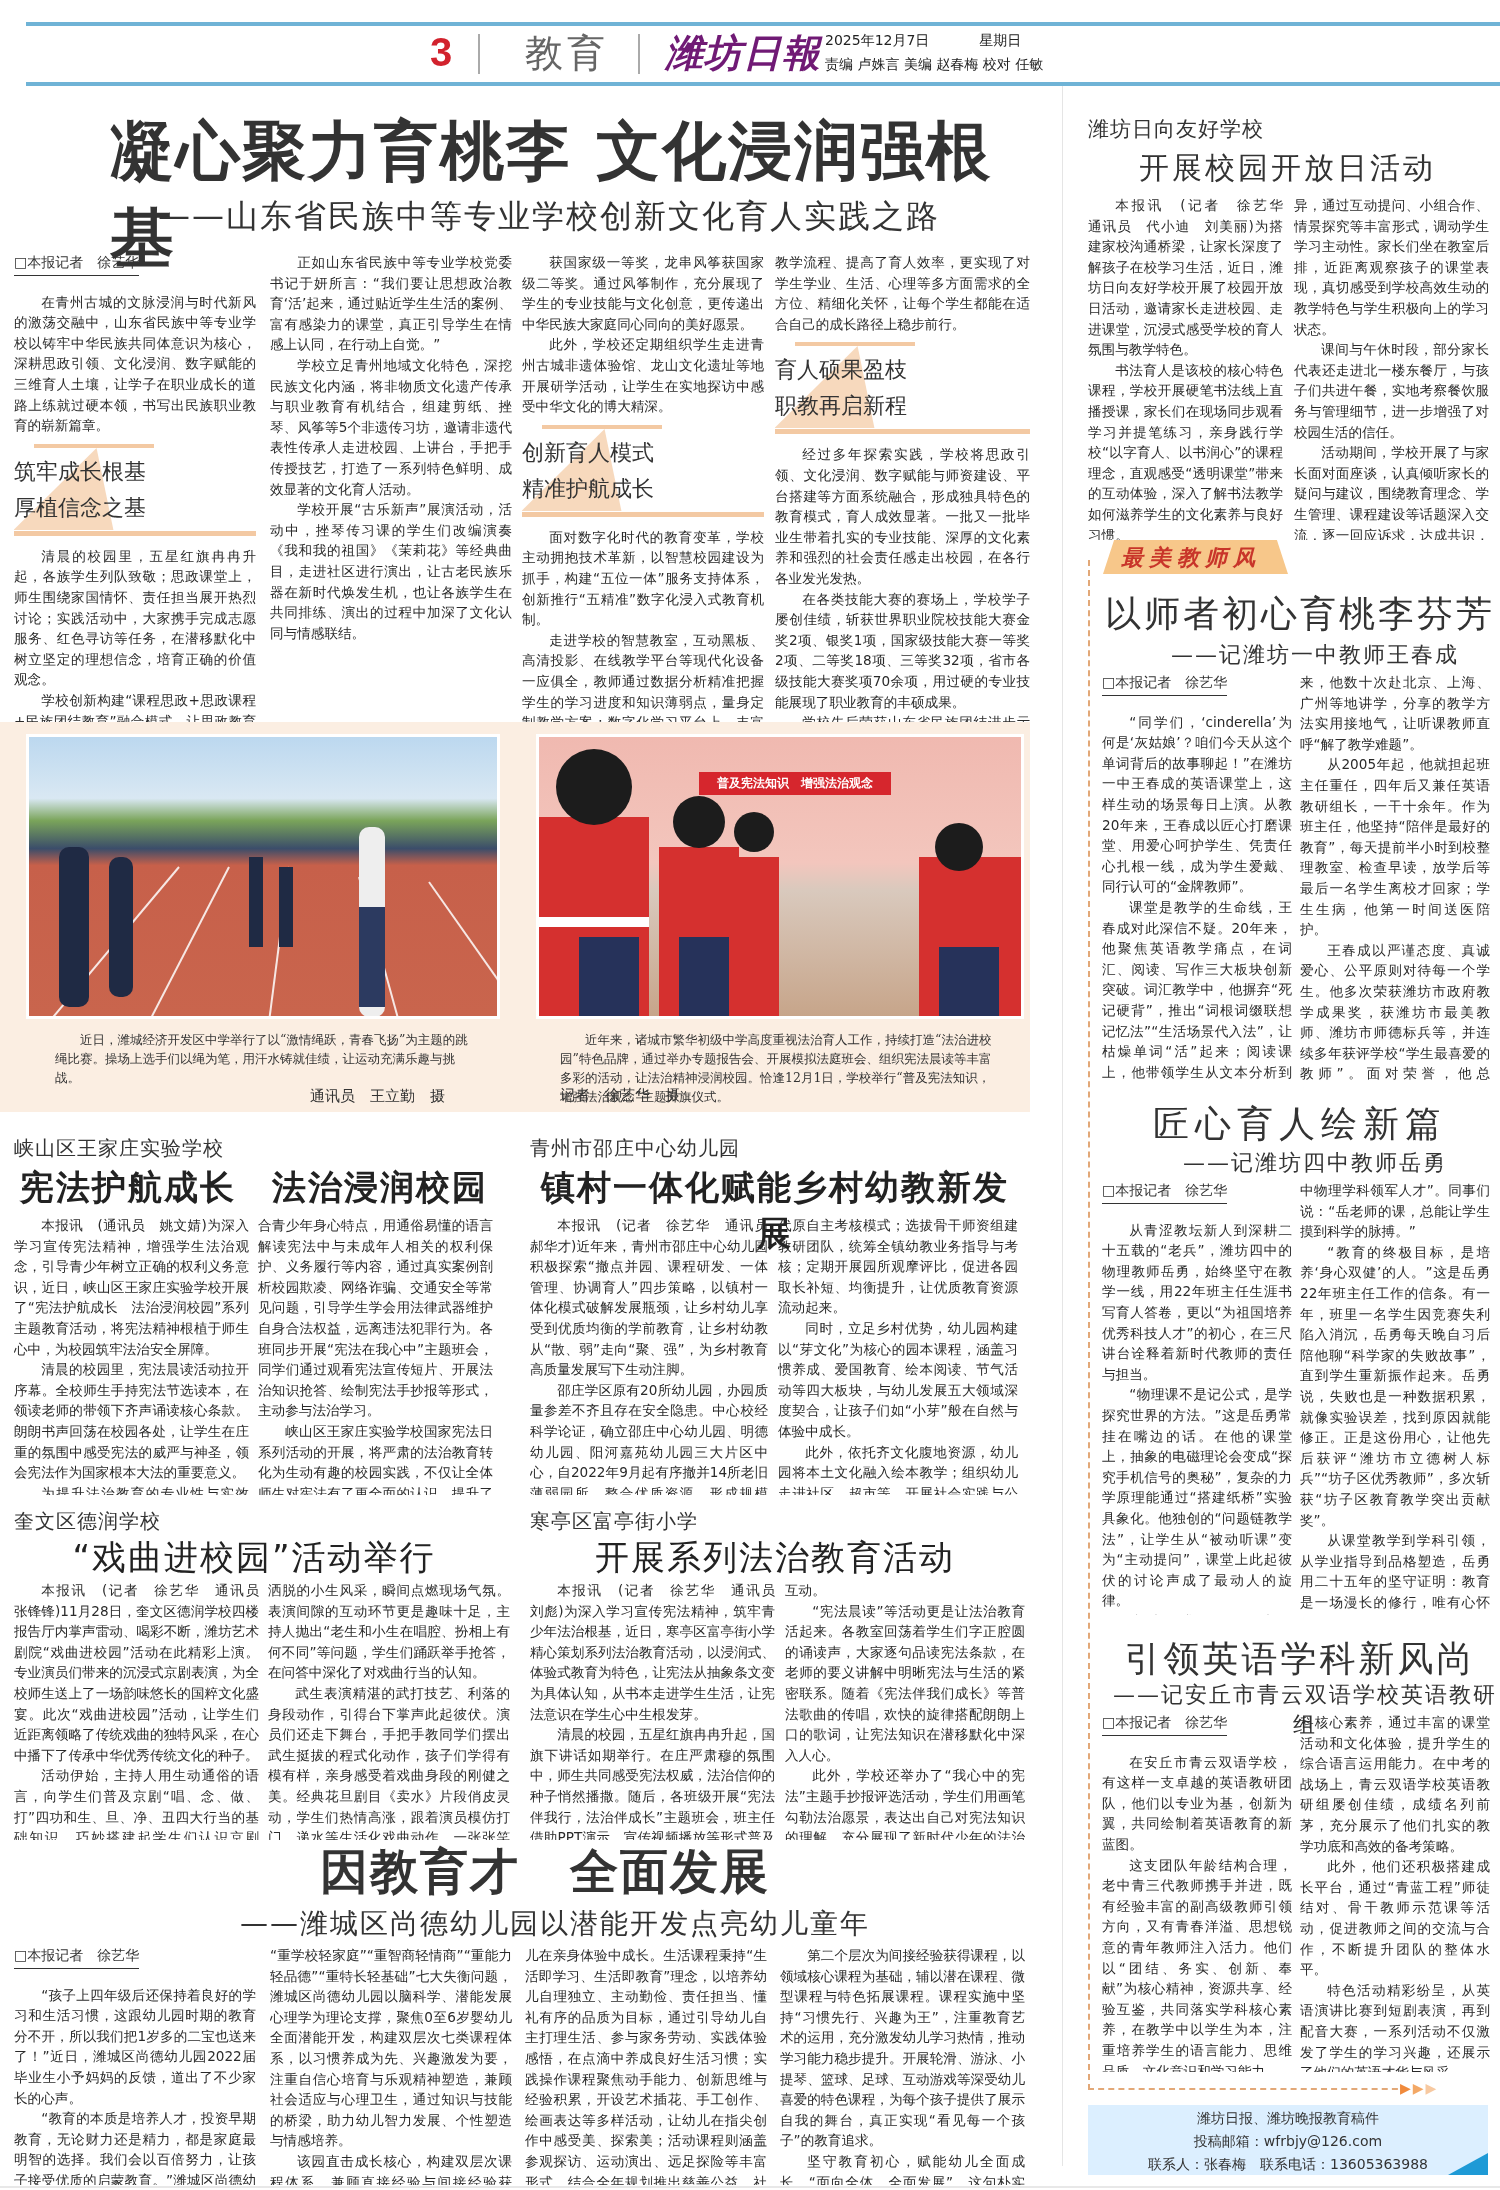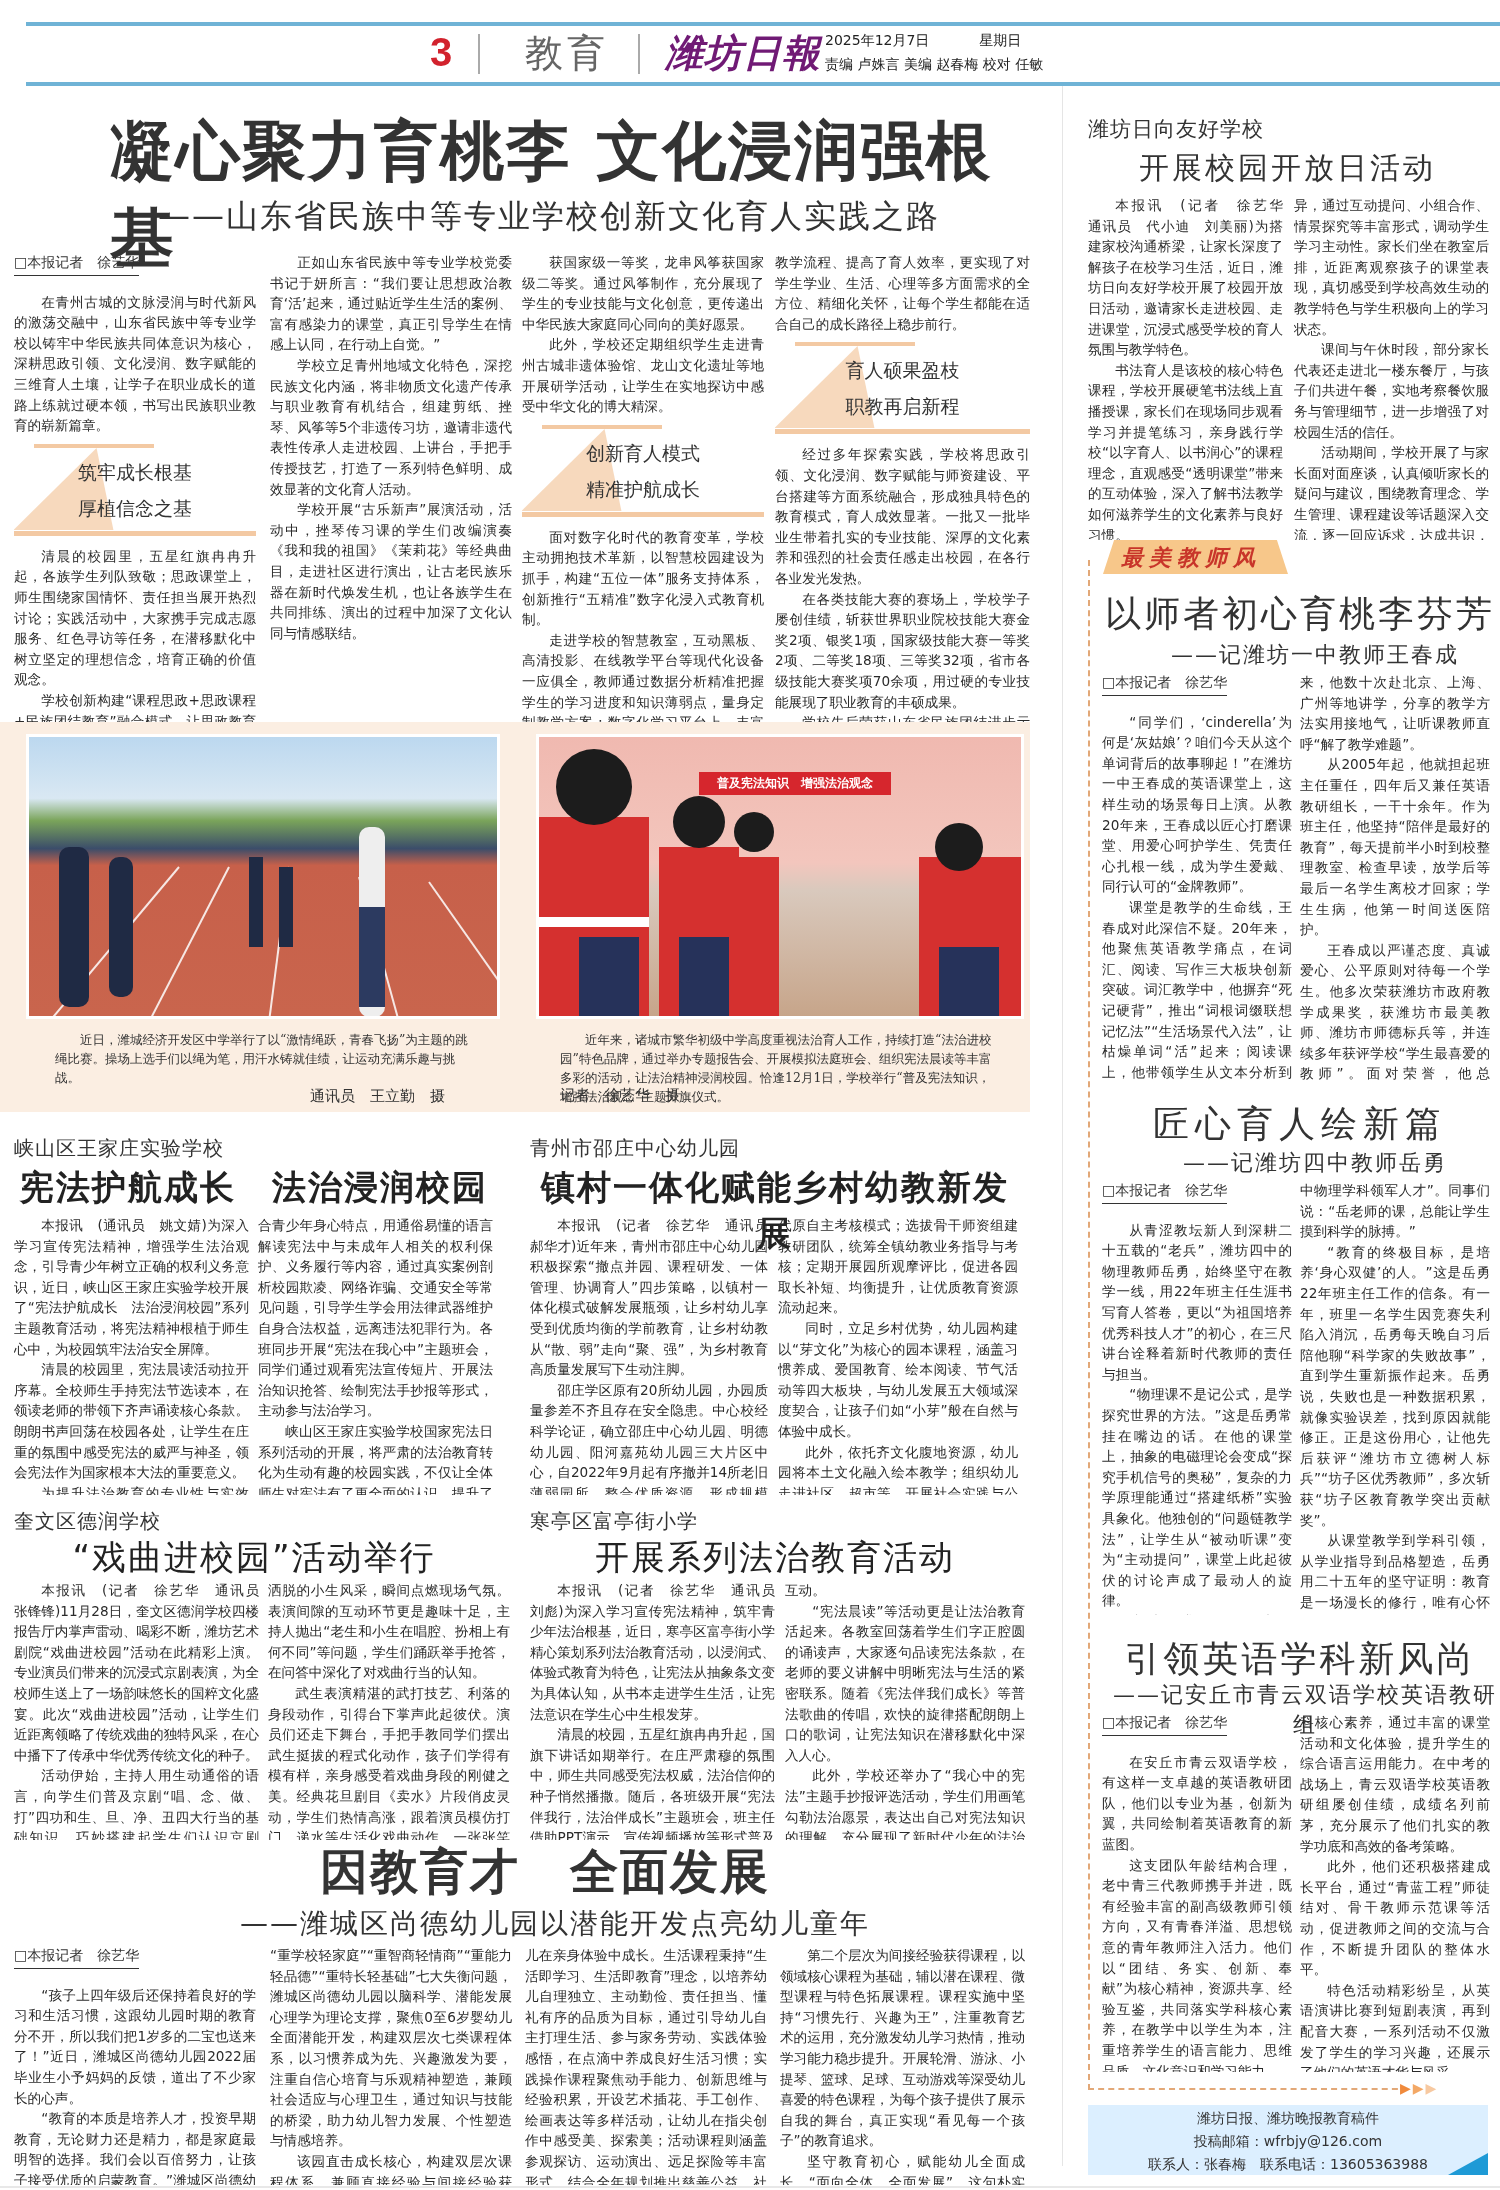--- a/index.html
+++ b/index.html
@@ -15,21 +15,21 @@
 .big-title{font-family:"DejaVu Serif",serif;font-weight:bold;font-size:64px;color:#333;letter-spacing:2px}
 .sub-title{font-size:32px;color:#333;letter-spacing:2px}
 .byline{font-size:14px;color:#333;border-bottom:1.5px solid #333;display:inline-block;padding-bottom:2px;margin-bottom:16px}
 .col{position:absolute;font-size:13.6px;line-height:20.6px;text-align:justify;color:#2a2a2a;overflow:hidden}
 .col p{text-indent:2em}
 .col p.noind{text-indent:0}
 .banner{position:relative;height:92px;margin:8px 0 10px 0}
 .banner .bar-top{position:absolute;left:20px;top:0;width:120px;height:4px;background:#f3c9a3}
 .banner .bar-bot{position:absolute;left:0;right:0;bottom:0;height:5px;background:#f3c9a3}
 .banner .slant{position:absolute;left:16px;top:4px;width:0;height:0;border-left:50px solid transparent;border-right:50px solid transparent;border-bottom:82px solid #f7d7b9;transform:skewX(-22deg);opacity:.95}
-.banner .lines{position:absolute;left:0;right:0;top:10px;text-align:center;font-size:19px;line-height:36px;color:#333}
+.banner .lines{position:absolute;left:0;right:0;top:10px;text-align:left;font-size:22px;line-height:36px;color:#333}
 .photo-band{position:absolute;left:0;top:722px;width:1030px;height:390px;background:#fbeee2}
 .photo{position:absolute;border:3px solid #fff;overflow:hidden}
 .caption{position:absolute;font-family:"DejaVu Serif",serif;font-size:12.5px;line-height:19px;color:#333}
 .credit{font-family:"DejaVu Sans",sans-serif;font-size:15px}
 .kicker{font-size:20px;color:#333;letter-spacing:1px}
 .art-title{font-size:34px;color:#222;font-weight:bold;letter-spacing:2px;text-align:center}
 .side-title{font-size:36px;color:#333;letter-spacing:3px;text-align:center}
 .side-sub{font-size:22px;color:#333;letter-spacing:2px;text-align:center}
 .dash-box{position:absolute;border-left:2px dashed #e2a878;border-bottom:2px dashed #e2a878}
 .ribbon{position:absolute;background:#f7c78a;height:34px}

